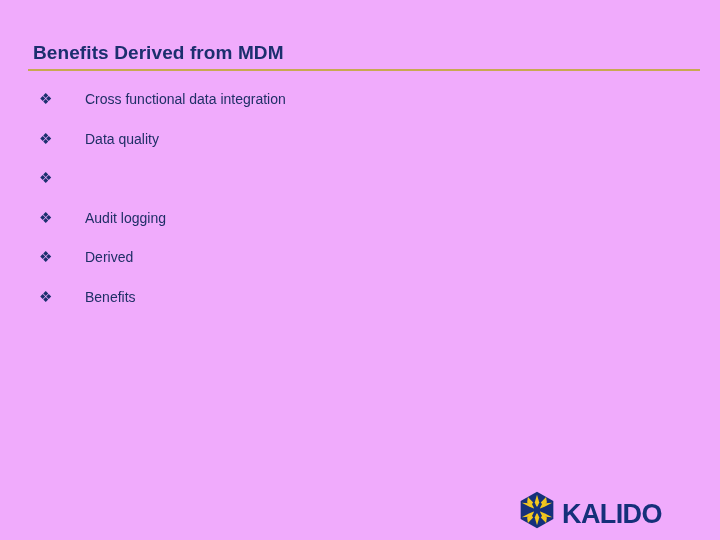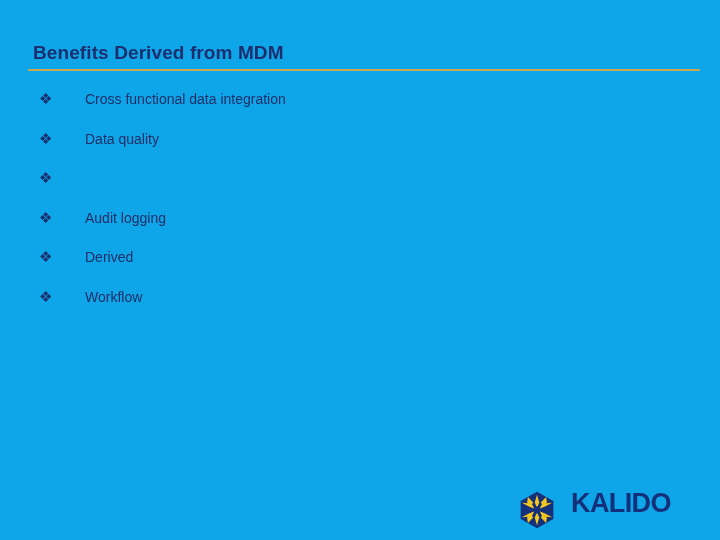--- a/index.html
+++ b/index.html
@@ -12,21 +12,21 @@
     background: #ffffff;
     font-family: "Liberation Sans", sans-serif;
     overflow: hidden;
     position: relative;
   }
 
   .slide {
     position: relative;
     width: 720px;
     height: 540px;
-    background: #0ea5e9;
+    background: #f0abfc;
   }
 
   
   .slide-title {
     position: absolute;
     left: 33px;
     top: 29px;
     font-size: 19px;
     font-weight: bold;
     color: #1b2f6e;
@@ -87,22 +87,22 @@
     width: 720px;
     height: 56px;
   }
 
   
   .logo {
     position: absolute;
     left: 518px;
     top: 491px;
     display: flex;
-    align-items: flex-start;
-    gap: 15px;
+    align-items: flex-end;
+    gap: 6px;
   }
 
   .logo-mark {
     width: 38px;
     height: 38px;
     flex: 0 0 38px;
     display: block;
   }
 
   .logo-wordmark {
@@ -145,21 +145,21 @@
       <span class="bullet-text">Audit logging</span>
     </div>
 
     <div class="bullet-row">
       <span class="bullet-marker">❖</span>
       <span class="bullet-text">Derived</span>
     </div>
 
     <div class="bullet-row">
       <span class="bullet-marker">❖</span>
-      <span class="bullet-text">Workflow</span>
+      <span class="bullet-text">Benefits</span>
     </div>
 
   </div>
 
   <div class="footer">
     
     
   </div>
 
   <div class="logo">

